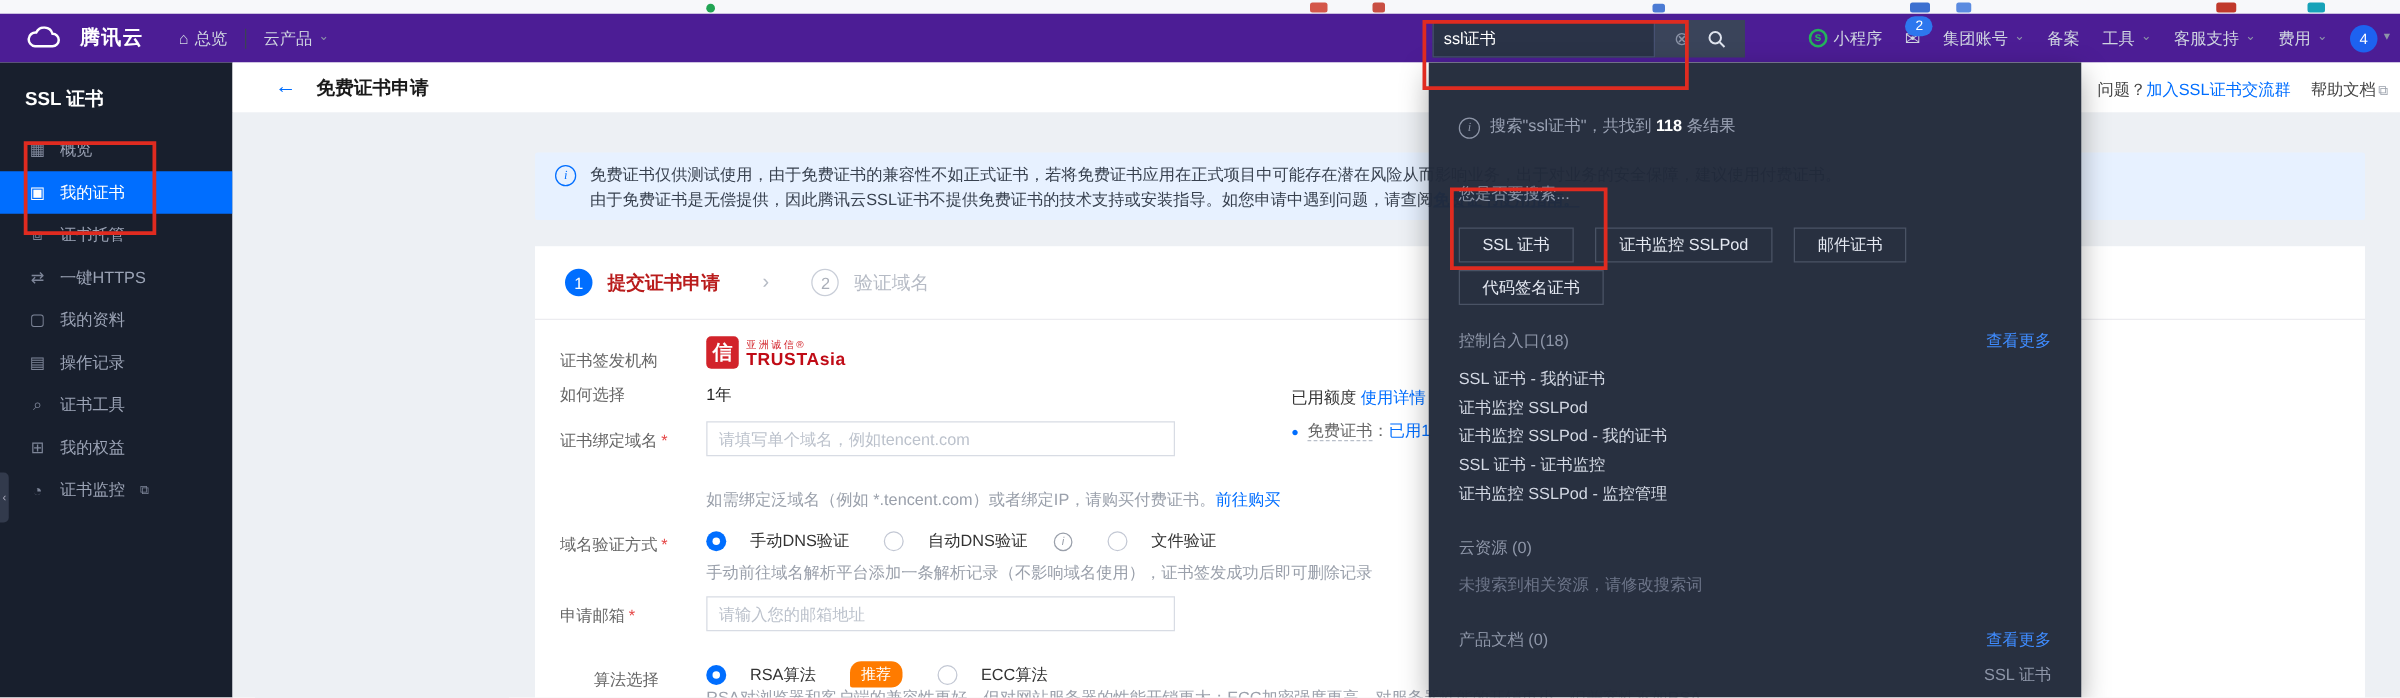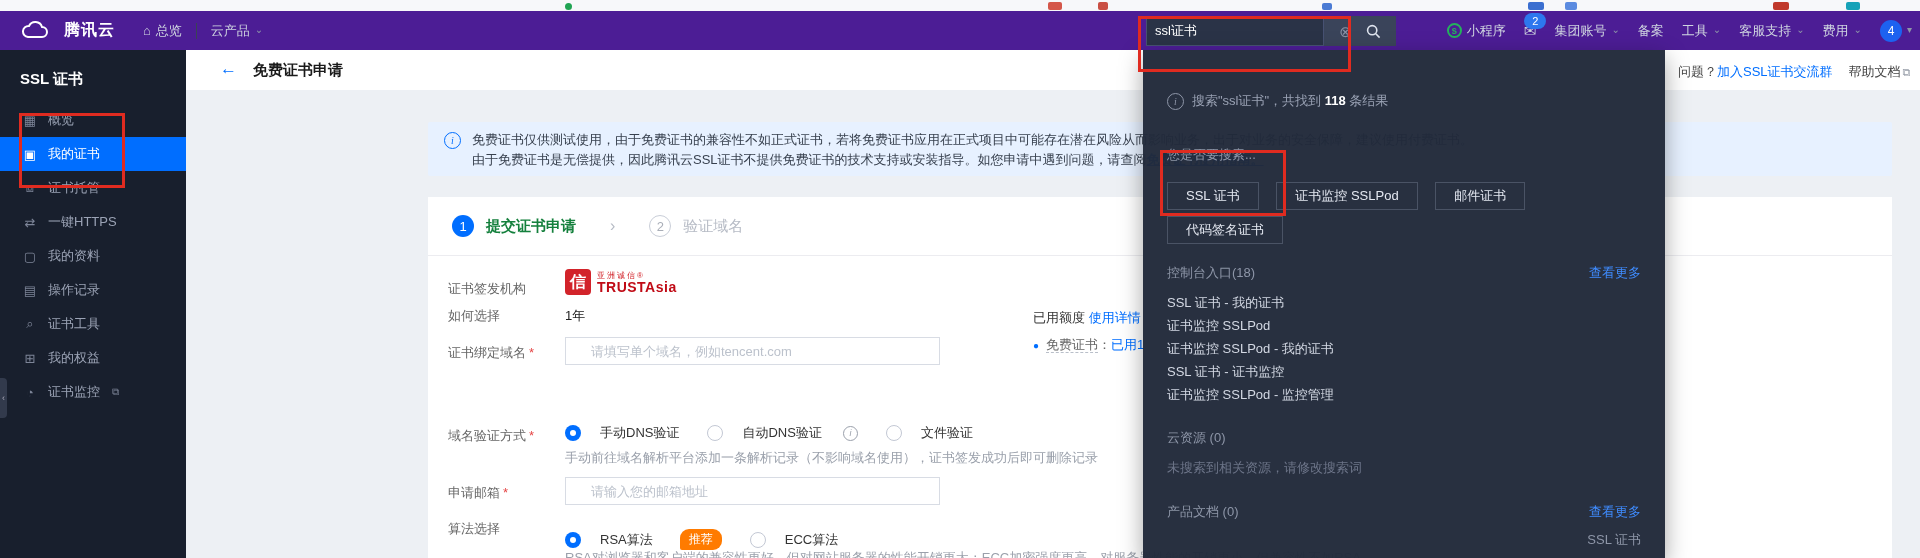--- a/index.html
+++ b/index.html
@@ -60,30 +60,30 @@
   .alert .info-ic{position:absolute;left:16px;top:10px;}
   .info-ic{width:15px;height:15px;border-radius:50%;border:1px solid #006eff;color:#006eff;font-size:10px;
            display:inline-flex;align-items:center;justify-content:center;font-style:italic;font-family:"Liberation Serif",serif;}
   .alert a{color:#006eff;font-weight:bold;text-decoration:underline;cursor:pointer;}
 
   .card{left:428px;top:197px;width:1464px;height:380px;background:#fff;}
   .step-row{position:absolute;left:24px;top:18px;display:flex;align-items:center;gap:12px;}
   .step-circle{width:22px;height:22px;border-radius:50%;display:inline-flex;align-items:center;justify-content:center;font-size:13px;}
   .step-circle.on{background:#006eff;color:#fff;}
   .step-circle.off{border:1px solid #c9ced8;color:#a9aeb8;box-sizing:border-box;}
-  .step-label-on{font-size:15px;font-weight:bold;color:#15803d;}
+  .step-label-on{font-size:15px;font-weight:bold;color:#b91c1c;}
   .step-label-off{font-size:15px;color:#b6bbc5;}
   .step-chev{color:#b6bbc5;font-size:16px;margin:0 22px;}
   .card-div{position:absolute;left:0;top:58px;width:1464px;height:1px;background:#ececf0;}
 
   .f-label{position:absolute;left:20px;font-size:13px;color:#666;}
   .req{color:#e54545;margin-left:3px;}
   .f-text{position:absolute;left:137px;font-size:13px;color:#222;}
   .f-input{position:absolute;left:137px;width:375px;height:28px;border:1px solid #d8dce4;box-sizing:border-box;
-           font-size:13px;color:#333;padding:0 25px;outline:none;background:#fff;font-family:inherit;}
+           font-size:13px;color:#333;padding:0 9px;outline:none;background:#fff;font-family:inherit;}
   .f-input::placeholder{color:#bcc2cc;}
   .f-help{position:absolute;left:137px;font-size:13px;color:#9aa0ab;white-space:nowrap;}
   .f-help a{color:#006eff;text-decoration:none;cursor:pointer;}
 
   .logo-wrap{position:absolute;left:137px;top:72px;display:flex;align-items:center;gap:6px;}
   .logo-box{width:26px;height:26px;background:#d2232a;border-radius:4px;color:#fff;font-size:16px;font-weight:bold;
             display:flex;align-items:center;justify-content:center;}
   .logo-cn{font-size:8px;color:#d2232a;letter-spacing:2px;line-height:9px;}
   .logo-en{font-size:14px;color:#c00b16;font-weight:bold;line-height:14px;letter-spacing:.5px;}
 
@@ -276,20 +276,21 @@
       <div class="logo-cn">亚洲诚信®</div>
       <div class="logo-en">TRUSTAsia</div>
     </span>
   </div>
 
   <span class="f-label" style="top:110px;">如何选择</span>
   <span class="f-text" style="top:110px;">1年</span>
 
   <span class="f-label" style="top:147px;"><span>证书绑定域名</span><span class="req">*</span></span>
   <input class="f-input" style="top: 140px;" placeholder="请填写单个域名，例如tencent.com">
+  <div class="f-help" style="top:194px;"><span>如需绑定泛域名（例如 *.tencent.com）或者绑定IP，请购买付费证书。</span><a>前往购买</a></div>
 
   <span class="f-label" style="top:230px;"><span>域名验证方式</span><span class="req">*</span></span>
   <div class="radio-row" style="top:227px;">
     <span class="radio-opt">
       <span class="rad on"></span>
       <span>手动DNS验证</span>
     </span>
     <span class="radio-opt">
       <span class="rad off"></span>
       <span>自动DNS验证</span>
@@ -298,21 +299,21 @@
     <span class="radio-opt">
       <span class="rad off"></span>
       <span>文件验证</span>
     </span>
   </div>
   <div class="f-help" style="top:252px;">手动前往域名解析平台添加一条解析记录（不影响域名使用），证书签发成功后即可删除记录</div>
 
   <span class="f-label" style="top:287px;"><span>申请邮箱</span><span class="req">*</span></span>
   <input class="f-input" style="top: 280px;" placeholder="请输入您的邮箱地址">
 
-  <span class="f-label" style="top:323px;">算法选择</span>
+  <span class="f-label" style="top:338px;margin-left:27px;">算法选择</span>
   <div class="radio-row" style="top:332px;">
     <span class="radio-opt">
       <span class="rad on"></span>
       <span>RSA算法</span>
       <span class="rec-badge">推荐</span>
     </span>
     <span class="radio-opt">
       <span class="rad off"></span>
       <span>ECC算法</span>
     </span>

